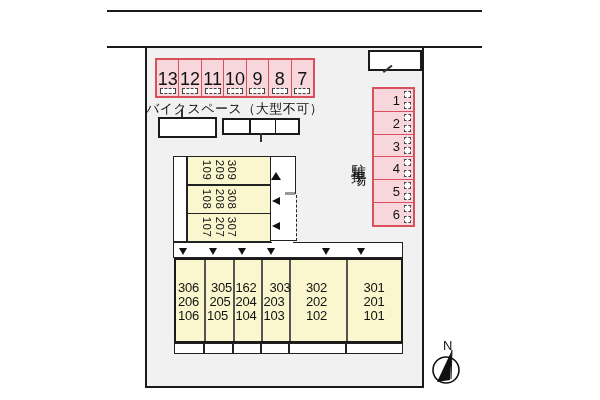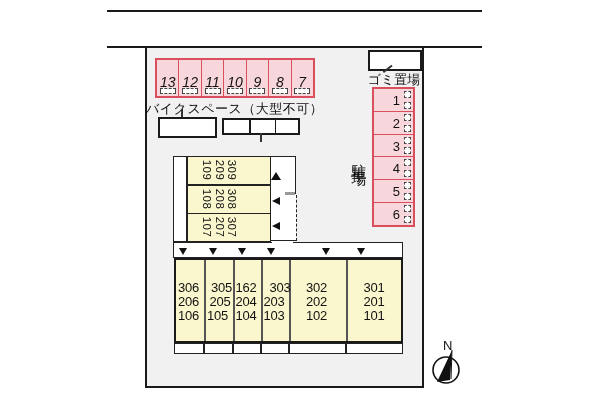--- a/index.html
+++ b/index.html
@@ -8,21 +8,21 @@
   .abs{position:absolute;}
   .hline{position:absolute;background:var(--line);height:2px;}
   .vline{position:absolute;background:var(--line);width:1.5px;}
   .site{position:absolute;left:145px;top:46px;width:279px;height:342px;
         border:2px solid var(--line);background:var(--site-fill);box-sizing:border-box;}
   
   .upper-lot{position:absolute;left:155px;top:58px;width:160px;height:40px;display:flex;
              border:2px solid var(--pk-border);background:var(--pk-fill);box-sizing:border-box;}
   .upper-cell{flex:1;position:relative;border-right:1.5px solid var(--pk-border);}
   .upper-cell:last-child{border-right:none;}
-  .upper-num{position:absolute;bottom:6px;left:0;width:100%;text-align:center;font-size:14px;font-style:italic;}
+  .upper-num{position:absolute;bottom:6px;left:0;width:100%;text-align:center;font-size:18px;}
   .stop-h{position:absolute;bottom:2px;left:50%;transform:translateX(-50%);
           width:14px;height:4px;background:#fff;border:1px dashed #444;}
   .jp-label{position:absolute;font-size:13px;white-space:nowrap;letter-spacing:0.5px;}
   .leader{position:absolute;width:2px;background:#333;}
   .wbox{position:absolute;background:#fff;border:2px solid var(--line);box-sizing:border-box;}
   
   .stack-left{position:absolute;left:173px;top:156px;width:14px;height:86px;background:#fff;
               border:1.5px solid #222;box-sizing:border-box;}
   .stack{position:absolute;left:187px;top:156px;width:84px;height:86px;background:var(--unit-fill);
          border:1.5px solid #222;box-sizing:border-box;}
@@ -168,21 +168,20 @@
   <div class="balcony">
     <div class="vline" style="left:28px;top:0;height:100%;background:#222;"></div>
     <div class="vline" style="left:57px;top:0;height:100%;background:#222;"></div>
     <div class="vline" style="left:85px;top:0;height:100%;background:#222;"></div>
     <div class="vline" style="left:113px;top:0;height:100%;background:#222;"></div>
     <div class="vline" style="left:170px;top:0;height:100%;background:#222;"></div>
   </div>
 
   <div class="wbox" style="left:368px;top:50px;width:54px;height:21px;"></div>
   <div class="abs" style="left:382px;top:68px;width:11px;height:1.5px;background:#333;transform:rotate(-38deg);"></div>
-  <div class="jp-label" style="left:364px;top:71px;width:60px;text-align:center;letter-spacing:0;">ゴミ置場</div>
 
   <div class="vert-label" style="left:349px;top:151px;">駐車場</div>
   <div class="right-lot">
     <div class="right-cell">
         <div class="right-num">1</div>
         <div class="stop-v" style="top:2px;"></div>
         <div class="stop-v" style="bottom:2px;"></div>
       </div>
     <div class="right-cell">
         <div class="right-num">2</div>

